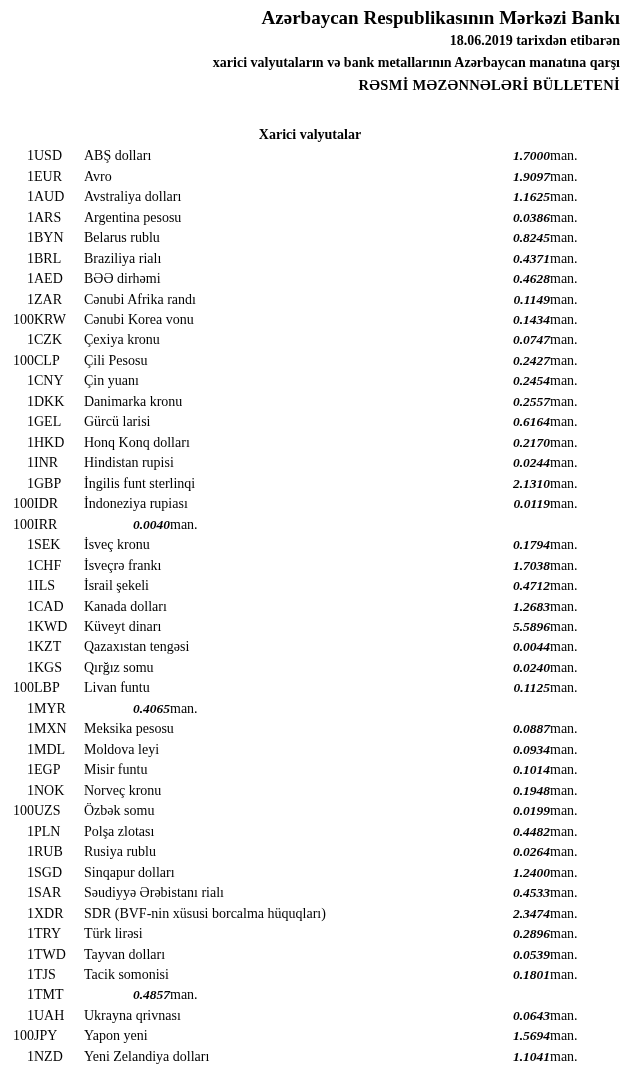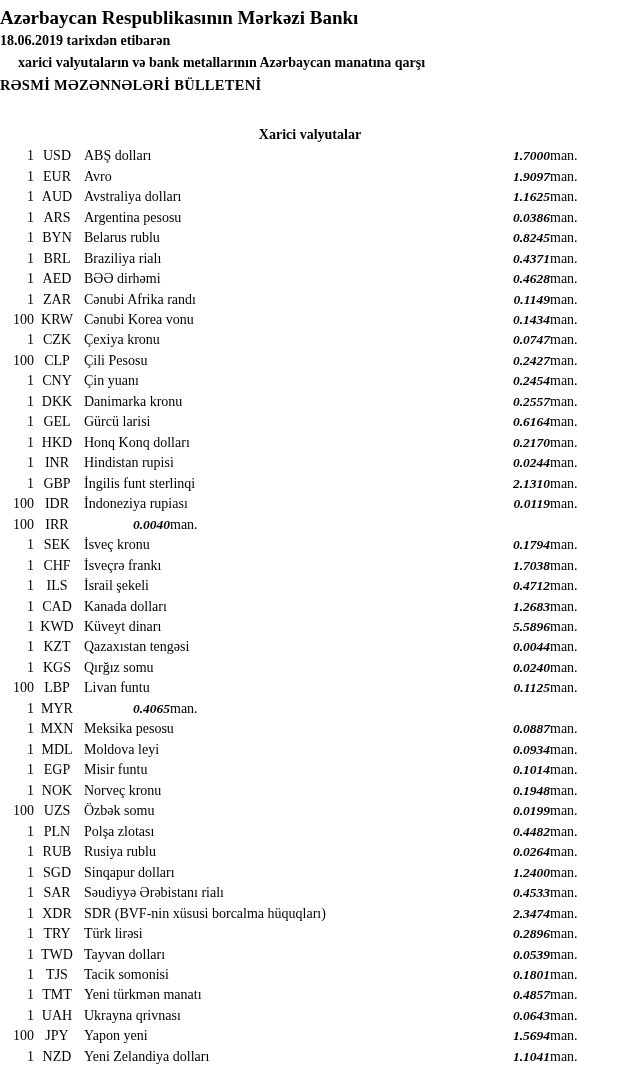--- a/index.html
+++ b/index.html
@@ -13,21 +13,21 @@
     color: #000000;
     font-family: "Liberation Serif", "DejaVu Serif", serif;
     overflow: hidden;
   }
   .page {
     width: 620px;
     height: 1073px;
     position: relative;
   }
   .header {
-    text-align: left;
+    text-align: right;
   }
   .bank-title {
     padding-top: 7px;
     font-size: 19px;
     line-height: 22px;
     font-weight: bold;
   }
   .date-line {
     margin-top: 4px;
     font-size: 14px;
@@ -65,21 +65,20 @@
     padding-right: 18px;
     font-size: 14px;
   }
   .qty {
     width: 34px;
     text-align: right;
     flex: 0 0 auto;
   }
   .code {
     width: 46px;
-    text-align: center;
     flex: 0 0 auto;
   }
   .name {
     flex: 1 1 auto;
     padding-left: 4px;
     white-space: nowrap;
     overflow: hidden;
   }
   .rate {
     width: 90px;
@@ -390,21 +389,20 @@
       <div class="row">
         <span class="qty">1</span>
         <span class="code">TJS</span>
         <span class="name">Tacik somonisi</span>
         <span class="rate">0.1801</span>
         <span class="unit">man.</span>
       </div>
       <div class="row">
         <span class="qty">1</span>
         <span class="code">TMT</span>
-        <span class="name">Yeni türkmən manatı</span>
         <span class="rate">0.4857</span>
         <span class="unit">man.</span>
       </div>
       <div class="row">
         <span class="qty">1</span>
         <span class="code">UAH</span>
         <span class="name">Ukrayna qrivnası</span>
         <span class="rate">0.0643</span>
         <span class="unit">man.</span>
       </div>

